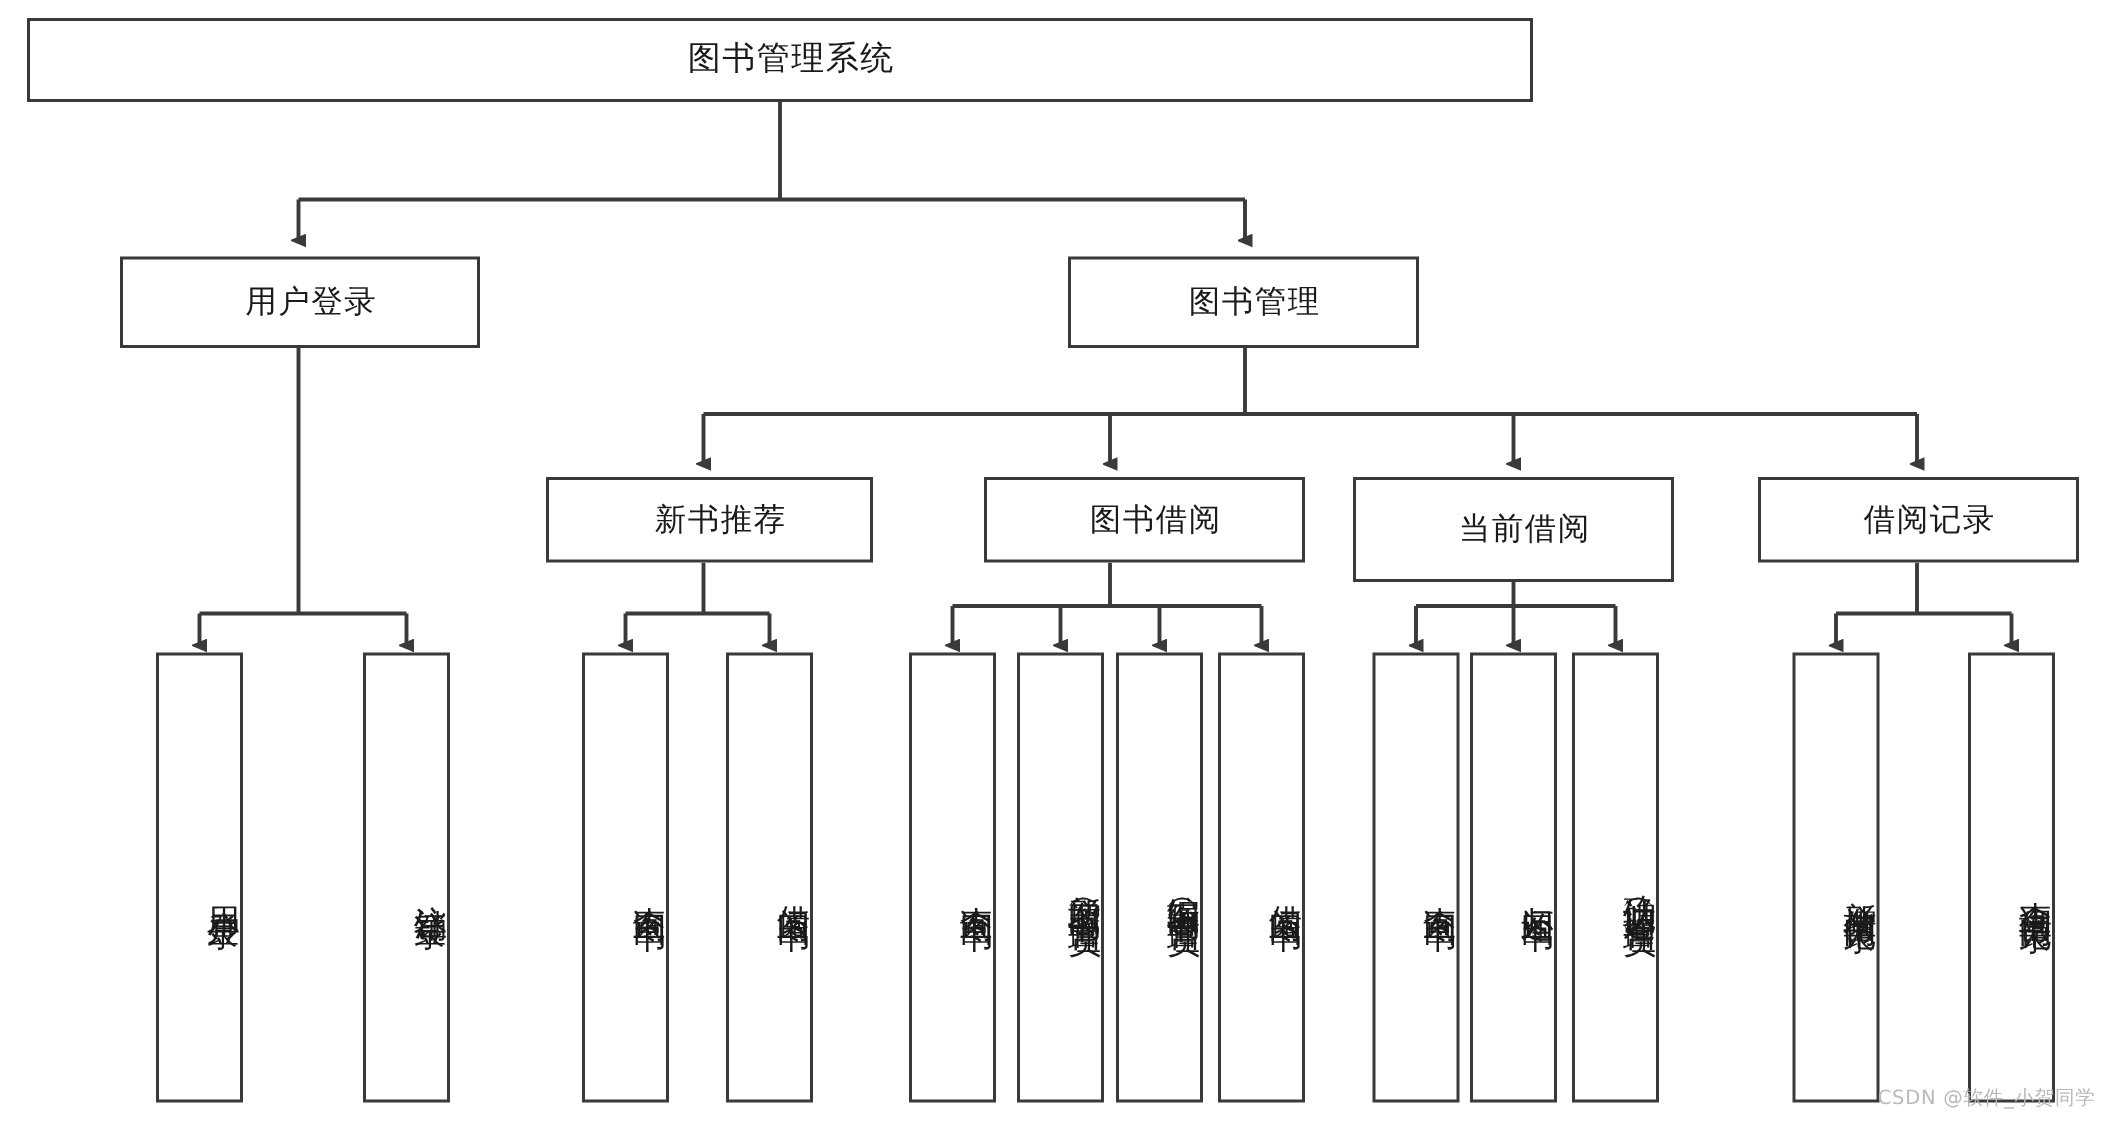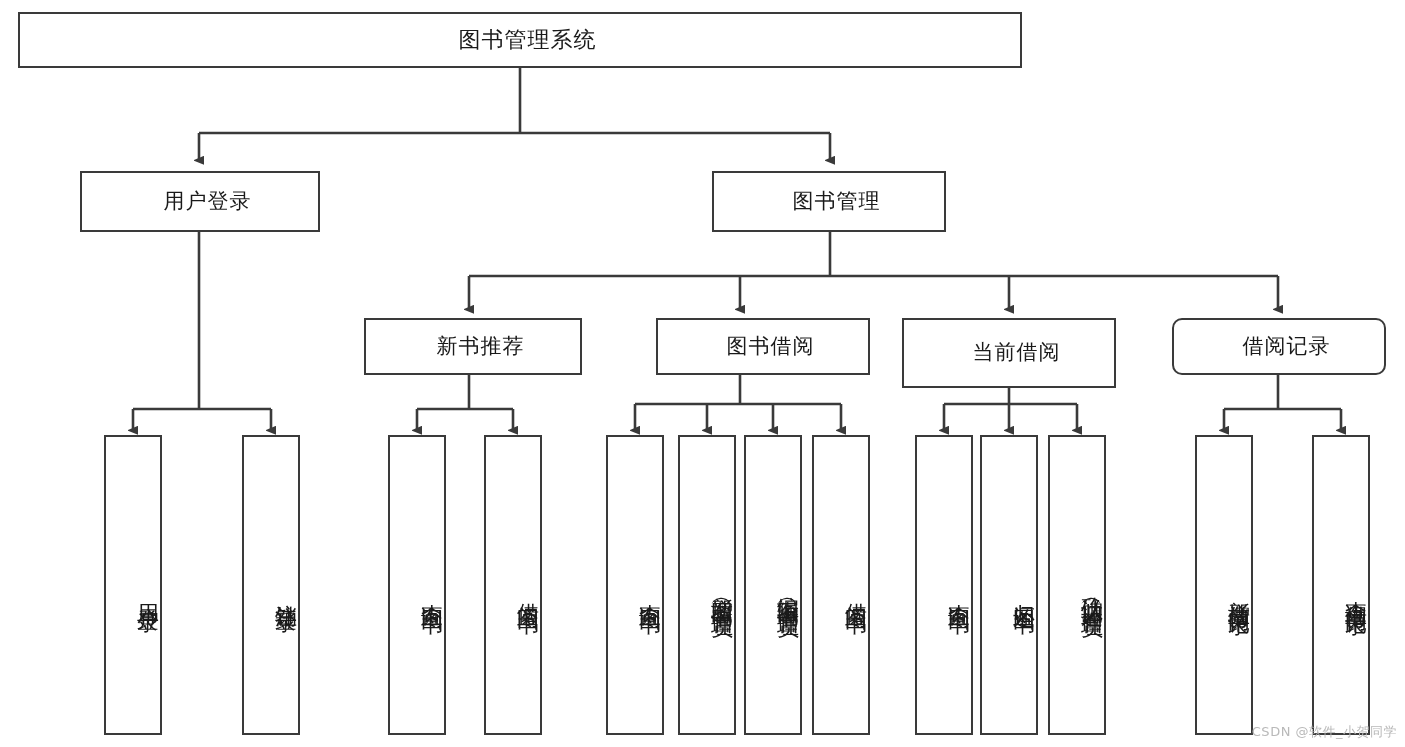--- a/index.html
+++ b/index.html
@@ -135,21 +135,21 @@
 
   <div class="node horizontal" style="left:348px; top:318px; width:218px; height:57px;margin-left:16px;">
     <span>新书推荐</span>
   </div>
   <div class="node horizontal" style="left:656px; top:318px; width:214px; height:57px;">
     <span>图书借阅</span>
   </div>
   <div class="node horizontal" style="left:902px; top:318px; width:214px; height:70px;">
     <span>当前借阅</span>
   </div>
-  <div class="node horizontal" style="left:1172px; top:318px; width:214px; height:57px;border-radius:10px;">
+  <div class="node horizontal" style="left:1172px; top:318px; width:214px; height:57px;">
     <span>借阅记录</span>
   </div>
 
   <div class="node vertical" style="left:104px; top:435px; width:58px; height:300px;">
     <span>用户登录</span>
   </div>
   <div class="node vertical" style="left:242px; top:435px; width:58px; height:300px;">
     <span>注销登录</span>
   </div>
 

